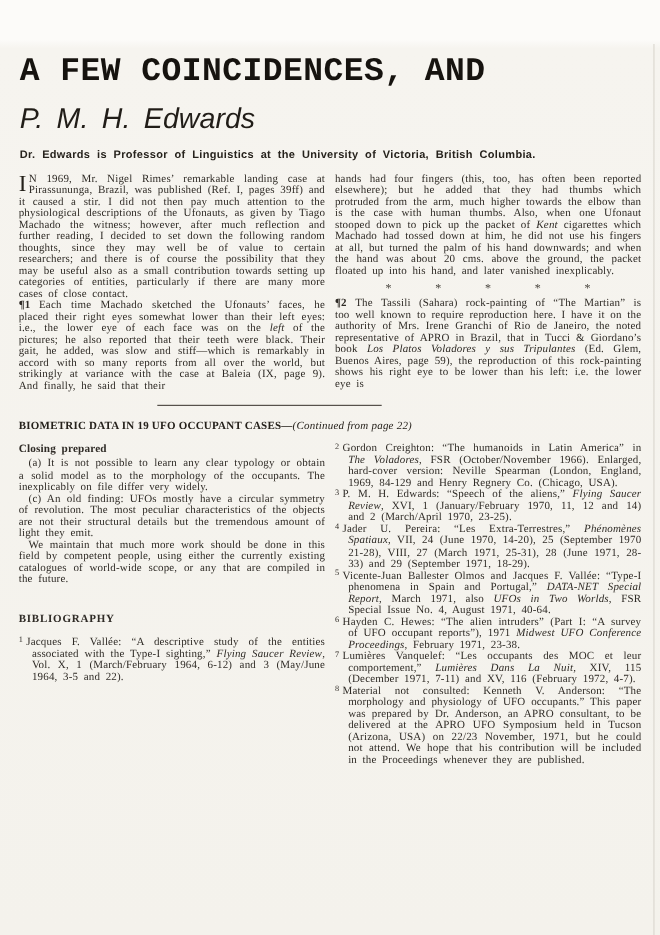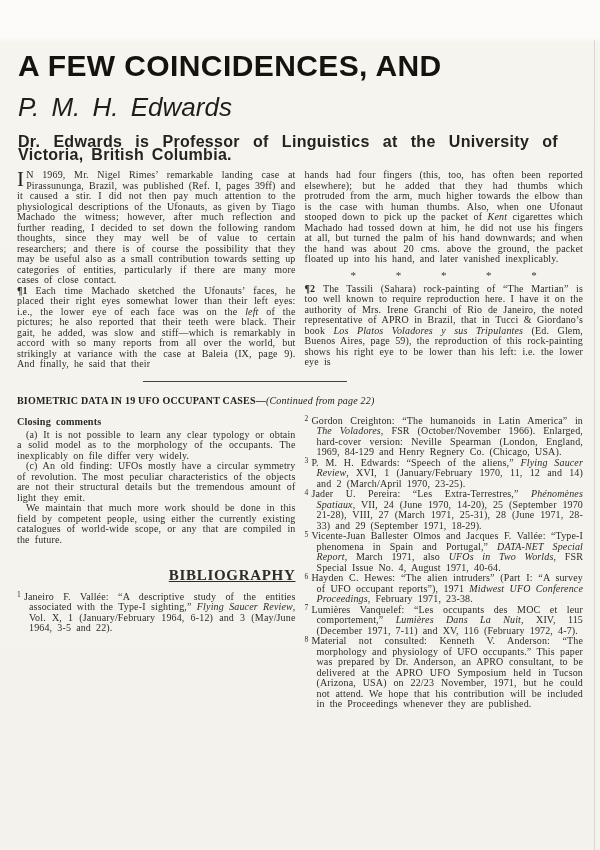--- a/index.html
+++ b/index.html
@@ -15,33 +15,33 @@
     width: 600px; height: 850px;
     overflow: hidden;
     background: linear-gradient(#fcfbf9 0px, #fcfbf9 36px, #f6f4ef 44px, #f4f2ec 100%);
   }
   .scan-edge {
     position: absolute; top: 40px; right: 5px;
     width: 1px; height: 810px; background: #dad6cd;
   }
   .header { padding: 52px 18px 0 18px; }
   .title {
-    font-family: Liberation Sans, sans-serif;
+    font-family: Liberation Mono, monospace;
     font-weight: 700; font-size: 30px; line-height: 28px;
     letter-spacing: 0.4px; color: #16130f;
   }
   .title span { display: block; }
   .author {
     font-family: "Liberation Sans", sans-serif;
     font-style: italic; font-size: 26px; line-height: 27px;
     margin-top: 14px; color: #211d18; word-spacing: 5px;
   }
   .affil {
     font-family: "Liberation Sans", sans-serif;
-    font-weight: 700; font-size: 16px; line-height: 12.5px;
+    font-weight: 700; font-size: 10px; line-height: 12.5px;
     margin-top: 15px; width: 540px; text-align: justify;
     word-spacing: 3px; letter-spacing: 0.3px; color: #26221c;
   }
   .cols { display: flex; gap: 9px; padding: 9px 17px 0 17px; }
   .col {
     width: 50%;
     font-size: 10px; line-height: 10.5px;
     text-align: justify;
     word-spacing: 2.4px; letter-spacing: 0.15px;
   }
@@ -65,24 +65,23 @@
   }
   .bio-head {
     padding: 13px 17px 0 17px;
     font-size: 10px; line-height: 12px;
     letter-spacing: 0.2px; color: #25211b;
   }
   .bio-cols { padding-top: 9px; }
   .closing-title { font-weight: 700; font-size: 10.2px; line-height: 12px; margin-bottom: 2px; }
   .closing p { text-indent: 9px; }
   .bib-title {
-    text-align: right; font-weight: 700;
-    font-size: 15px; letter-spacing: 0.7px;
+    text-align: left; font-weight: 700;
+    font-size: 10px; letter-spacing: 0.7px;
     margin: 25px 0 11px 0;
-    text-decoration: underline;
   }
   .fn { padding-left: 12px; text-indent: -12px; }
   .fnum {
     font-size: 7.5px; line-height: 0;
     position: relative; top: -2.5px; margin-right: 3px;
   }
 </style>
 </head>
 <body>
 
@@ -114,26 +113,26 @@
       <p><span class="mk">¶2</span><span>The Tassili (Sahara) rock-painting of “The Martian” is too well known to require reproduction here. I have it on the authority of Mrs. Irene Granchi of Rio de Janeiro, the noted representative of APRO in Brazil, that in Tucci &amp; Giordano’s book </span><span class="it">Los Platos Voladores y sus Tripulantes</span><span> (Ed. Glem, Buenos Aires, page 59), the reproduction of this rock-painting shows his right eye to be lower than his left: i.e. the lower eye is</span></p>
     </div>
   </div>
 
   <div class="divider"></div>
 
   <div class="bio-head"><span class="bd">BIOMETRIC DATA IN 19 UFO OCCUPANT CASES—</span><span class="it">(Continued from page 22)</span></div>
 
   <div class="cols bio-cols">
     <div class="col closing">
-      <div class="closing-title">Closing comments</div>
+      <div class="closing-title">Closing prepared</div>
       <p>(a) It is not possible to learn any clear typology or obtain a solid model as to the morphology of the occupants. The inexplicably on file differ very widely.</p>
       <p>(c) An old finding: UFOs mostly have a circular symmetry of revolution. The most peculiar characteristics of the objects are not their structural details but the tremendous amount of light they emit.</p>
       <p>We maintain that much more work should be done in this field by competent people, using either the currently existing catalogues of world-wide scope, or any that are compiled in the future.</p>
       <div class="bib-title">BIBLIOGRAPHY</div>
-      <div class="fn"><span class="fnum">1</span><span><span>Janeiro F. Vallée: “A descriptive study of the entities associated with the Type-I sighting,” </span><span class="it">Flying Saucer Review</span><span>, Vol. X, 1 (January/February 1964, 6-12) and 3 (May/June 1964, 3-5 and 22).</span></span></div>
+      <div class="fn"><span class="fnum">1</span><span><span>Jacques F. Vallée: “A descriptive study of the entities associated with the Type-I sighting,” </span><span class="it">Flying Saucer Review</span><span>, Vol. X, 1 (March/February 1964, 6-12) and 3 (May/June 1964, 3-5 and 22).</span></span></div>
     </div>
     <div class="col">
       <div class="fn"><span class="fnum">2</span><span><span>Gordon Creighton: “The humanoids in Latin America” in </span><span class="it">The Voladores</span><span>, FSR (October/November 1966). Enlarged, hard-cover version: Neville Spearman (London, England, 1969, 84-129 and Henry Regnery Co. (Chicago, USA).</span></span></div>
       <div class="fn"><span class="fnum">3</span><span><span>P. M. H. Edwards: “Speech of the aliens,” </span><span class="it">Flying Saucer Review</span><span>, XVI, 1 (January/February 1970, 11, 12 and 14) and 2 (March/April 1970, 23-25).</span></span></div>
       <div class="fn"><span class="fnum">4</span><span><span>Jader U. Pereira: “Les Extra-Terrestres,” </span><span class="it">Phénomènes Spatiaux</span><span>, VII, 24 (June 1970, 14-20), 25 (September 1970 21-28), VIII, 27 (March 1971, 25-31), 28 (June 1971, 28-33) and 29 (September 1971, 18-29).</span></span></div>
       <div class="fn"><span class="fnum">5</span><span><span>Vicente-Juan Ballester Olmos and Jacques F. Vallée: “Type-I phenomena in Spain and Portugal,” </span><span class="it">DATA-NET Special Report</span><span>, March 1971, also </span><span class="it">UFOs in Two Worlds</span><span>, FSR Special Issue No. 4, August 1971, 40-64.</span></span></div>
       <div class="fn"><span class="fnum">6</span><span><span>Hayden C. Hewes: “The alien intruders” (Part I: “A survey of UFO occupant reports”), 1971 </span><span class="it">Midwest UFO Conference Proceedings</span><span>, February 1971, 23-38.</span></span></div>
       <div class="fn"><span class="fnum">7</span><span><span>Lumières Vanquelef: “Les occupants des MOC et leur comportement,” </span><span class="it">Lumières Dans La Nuit</span><span>, XIV, 115 (December 1971, 7-11) and XV, 116 (February 1972, 4-7).</span></span></div>
       <div class="fn"><span class="fnum">8</span><span><span>Material not consulted: Kenneth V. Anderson: “The morphology and physiology of UFO occupants.” This paper was prepared by Dr. Anderson, an APRO consultant, to be delivered at the APRO UFO Symposium held in Tucson (Arizona, USA) on 22/23 November, 1971, but he could not attend. We hope that his contribution will be included in the Proceedings whenever they are published.</span></span></div>
     </div>

